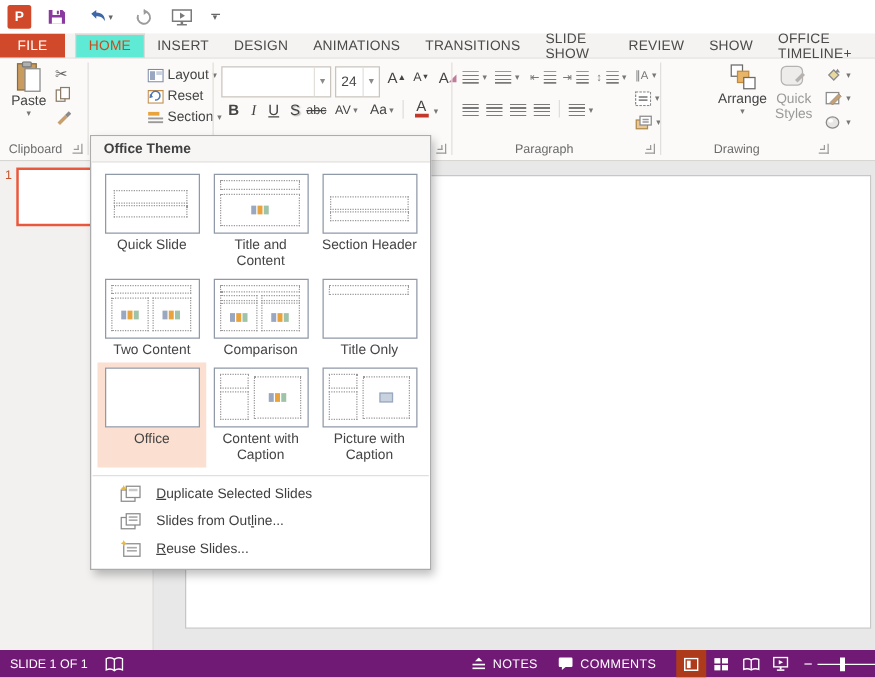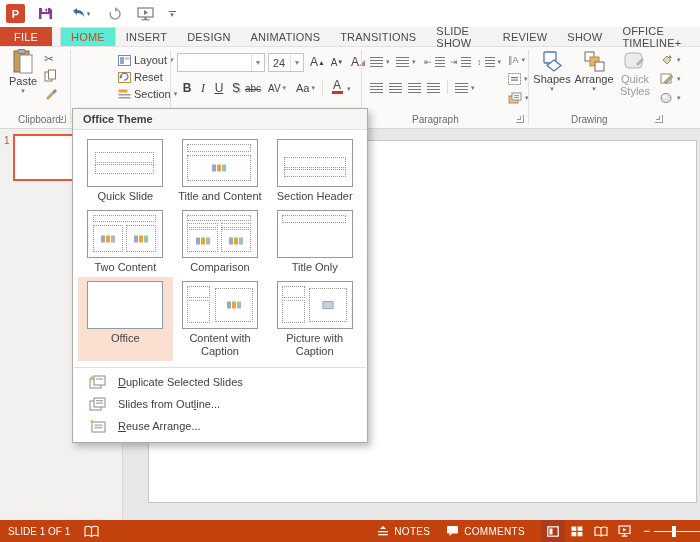--- a/index.html
+++ b/index.html
@@ -26,54 +26,54 @@
   .ribbon { position:absolute; left:0; top:47px; width:700px; height:82px; background:#FBFAF9; border-bottom:1px solid #D8D6D3; }
   .gsep { position:absolute; top:3px; width:1px; height:74px; background:#E2DFDC; }
   .glabel { position:absolute; top:67px; font-size:10px; color:#6B6B6B; }
   .lau { position:absolute; top:68px; width:8px; height:8px; border-right:1px solid #9A9A9A; border-bottom:1px solid #9A9A9A; }
   .lau:before { content:""; position:absolute; right:2px; bottom:2px; width:3px; height:3px; border-right:1px solid #9A9A9A; border-bottom:1px solid #9A9A9A; }
 
   .bigbtn { position:absolute; top:2px; display:flex; flex-direction:column; align-items:center; font-size:11px; color:#444; }
   .bigbtn .lbl { line-height:12px; }
   .smallrow { position:absolute; display:flex; align-items:center; gap:3px; font-size:11px; color:#444; height:16px; }
 
-  .combo { position:absolute; height:19px; background:#fff; border:1px solid #C9C4BE; display:flex; align-items:center; font-size:11px; color:#444; padding-left:4px; }
+  .combo { position:absolute; height:25px; background:#fff; border:1px solid #C9C4BE; display:flex; align-items:center; font-size:11px; color:#444; padding-left:4px; }
   .combo .dd { margin-left:auto; width:13px; height:100%; display:flex; align-items:center; justify-content:center; color:#8A8A8A; font-size:7px; border-left:1px solid #E4E1DD; }
 
   .fbtn { font-size:12px; color:#444; display:inline-flex; align-items:center; justify-content:center; min-width:14px; height:16px; }
   .lines-ic { width:13px; height:10px; background:repeating-linear-gradient(to bottom,#7A7A7A 0 1px,transparent 1px 3px); display:inline-block; }
   .lines-ic.short { width:10px; }
   .dd8 { font-size:7px; color:#777; }
 
   
   .panel { position:absolute; left:0; top:129px; width:123px; height:391px; background:#F2F1F0; border-right:1px solid #DBD9D7; }
   .thumb1 { position:absolute; left:13px; top:5px; width:62px; height:47px; background:#fff; border:2px solid #E8583C; }
   .thumb1-num { position:absolute; left:4px; top:6px; font-size:10px; color:#C2552F; }
   .canvas { position:absolute; left:148px; top:140px; width:549px; height:363px; background:#FFFFFF; border:1px solid #C9C7C5; }
 
   
-  .dropdown { position:absolute; left:72px; top:108px; width:296px; background:#FFFFFF; border:1px solid #ACACAC; box-shadow:3px 4px 7px rgba(0,0,0,.25); z-index:20; }
+  .dropdown { position:absolute; left:72px; top:108px; width:273px; background:#FFFFFF; border:1px solid #ACACAC; box-shadow:3px 4px 7px rgba(0,0,0,.25); z-index:20; }
   .dd-header { height:21px; background:#F7F6F5; border-bottom:1px solid #E4E2E0; font-size:11px; font-weight:bold; color:#404040; display:flex; align-items:center; padding-left:10px; }
   .gallery { display:grid; grid-template-columns:repeat(3,1fr); padding:5px 5px 2px 5px; }
   .cell { padding:4px 3px 3px 3px; display:flex; flex-direction:column; align-items:center; }
   .cell.hl { background:#FBDFD0; }
   .lthumb { width:76px; height:48px; background:#fff; border:1px solid #8F99A8; position:relative; }
   .clabel { font-size:11px; color:#444; text-align:center; line-height:13px; margin-top:3px; min-height:13px; }
   .ph { position:absolute; border:1px dotted #9A9A9A; }
   .ph-icons { position:absolute; display:flex; gap:1px; left:50%; top:50%; transform:translate(-50%,-50%); }
   .ph-icons span { width:4px; height:7px; display:inline-block; }
   .pi1 { background:#9AA7C0; } .pi2 { background:#E8A33D; } .pi3 { background:#9FC3A8; }
   .pic-ic { position:absolute; left:50%; top:50%; transform:translate(-50%,-50%); width:11px; height:8px; background:#C8D2DE; border:1px solid #9AA7C0; }
   .dd-sep { border-top:1px solid #E0DFDE; margin:4px 1px 3px 1px; }
-  .menu-item { height:22px; display:flex; align-items:center; font-size:11px; color:#3F3F3F; padding-left:16px; }
+  .menu-item { height:22px; display:flex; align-items:center; font-size:11px; color:#3F3F3F; padding-left:23px; }
   .menu-item .mi-ic { width:17px; height:15px; margin-right:12px; }
   .accel { text-decoration:underline; }
 
   
-  .statusbar { position:absolute; left:0; top:520px; width:700px; height:22px; background:#c2410c; color:#FFFFFF; font-size:10px; display:flex; align-items:center; }
+  .statusbar { position:absolute; left:0; top:520px; width:700px; height:22px; background:#701a75; color:#FFFFFF; font-size:10px; display:flex; align-items:center; }
   .sb-left { display:flex; align-items:center; gap:14px; padding-left:8px; }
   .sb-right { margin-left:auto; display:flex; align-items:center;text-align:center; }
   .sb-item { display:flex; align-items:center; gap:5px; margin-right:16px; letter-spacing:.3px; }
   .viewbtn { width:24px; height:22px; display:flex; align-items:center; justify-content:center; }
   .viewbtn.active { background:#AD3A1B; }
   .zoom-minus { font-size:12px; margin:0 4px 0 6px; }
   .zoom-track { width:46px; height:1px; background:#fff; position:relative; }
   .zoom-handle { position:absolute; left:18px; top:-5px; width:4px; height:11px; background:#fff; }
 
   svg { display:block; }
@@ -147,21 +147,21 @@
         <rect x="1" y="3" width="7" height="9" fill="#fff" stroke="#8C7B66"></rect>
         <rect x="4.5" y="1" width="7" height="9" fill="#fff" stroke="#8C7B66"></rect>
       </svg>
   </div>
   <div class="abs" style="left:44px; top:40px;">
     <svg width="13" height="13" viewBox="0 0 13 13">
         <path d="M2 11 L8 5 L10 7 L4 13 Z" fill="#C8A070"></path>
         <path d="M8 5 L11 2 L13 4 L10 7 Z" fill="#8A8A8A"></path>
       </svg>
   </div>
-  <div class="glabel" style="left:18px;text-align:right;">Clipboard</div>
+  <div class="glabel" style="left:7px;text-align:right;">Clipboard</div>
   <div class="lau" style="left:58px;"></div>
   <div class="gsep" style="left:70px;"></div>
 
   <div class="smallrow" style="left:118px; top:5px;">
     <svg width="13" height="11" viewBox="0 0 13 11">
         <rect x="0.5" y="0.5" width="12" height="10" fill="#fff" stroke="#7A8BA8"></rect>
         <rect x="2" y="2" width="4" height="7" fill="#9AA7C0"></rect>
         <rect x="7" y="2" width="4.5" height="3" fill="#C8D2DE"></rect>
       </svg>
     <span>Layout</span>
@@ -279,28 +279,20 @@
   <div class="abs" style="left:447px; top:33px; width:1px; height:14px; background:#E0DDDA;"></div>
   <div class="smallrow abs" style="left:455px; top:33px;">
       <span class="lines-ic"></span>
       <span class="dd8">▾</span>
     </div>
 
   <div class="glabel" style="left:412px;">Paragraph</div>
   <div class="lau" style="left:516px;"></div>
   <div class="gsep" style="left:528px;"></div>
 
-  <div class="bigbtn" style="left:532px; width:40px;">
-    <svg width="24" height="22" viewBox="0 0 24 22" style="margin-top:2px;">
-        <rect x="4" y="1" width="12" height="11" rx="1" fill="#fff" stroke="#4A78B8" stroke-width="1.3"></rect>
-        <path d="M14 9 L21 14.5 L14 20 L7 14.5 Z" fill="#fff" stroke="#4A78B8" stroke-width="1.3"></path>
-      </svg>
-    <span class="lbl">Shapes</span>
-    <span class="dd8">▾</span>
-  </div>
   <div class="bigbtn" style="left:572px; width:44px;">
     <svg width="24" height="22" viewBox="0 0 24 22" style="margin-top:2px;">
         <rect x="3" y="1" width="9" height="9" fill="#fff" stroke="#6A6A6A"></rect>
         <rect x="8" y="6" width="9" height="9" fill="#E8B468" stroke="#C08A3A"></rect>
         <rect x="13" y="11" width="9" height="9" fill="#fff" stroke="#6A6A6A"></rect>
       </svg>
     <span class="lbl">Arrange</span>
     <span class="dd8">▾</span>
   </div>
   <div class="bigbtn" style="left:616px; width:38px; color:#9A9A9A;">
@@ -480,21 +472,21 @@
       </svg>
     <span><span>Slides from Out</span><span class="accel">l</span><span>ine...</span></span>
   </div>
   <div class="menu-item">
     <svg class="mi-ic" viewBox="0 0 17 15">
         <rect x="3" y="3" width="13" height="10" fill="#fff" stroke="#8A8A8A"></rect>
         <rect x="5.5" y="5.5" width="8" height="1.3" fill="#AAA"></rect>
         <rect x="5.5" y="8" width="8" height="1.3" fill="#AAA"></rect>
         <path d="M3 0 L3.8 1.7 L5.5 2.5 L3.8 3.3 L3 5 L2.2 3.3 L0.5 2.5 L2.2 1.7 Z" fill="#E8B93E"></path>
       </svg>
-    <span><span></span><span class="accel">R</span><span>euse Arrange...</span></span>
+    <span><span></span><span class="accel">R</span><span>euse Slides...</span></span>
   </div>
   <div style="height:5px;"></div>
 </div>
 
 <div class="statusbar">
   <div class="sb-left">
     <span>SLIDE 1 OF 1</span>
     <svg width="15" height="13" viewBox="0 0 15 13">
         <path d="M1 2 C3 1 5.5 1 7.5 2.5 C9.5 1 12 1 14 2 L14 11 C12 10 9.5 10 7.5 11.5 C5.5 10 3 10 1 11 Z" fill="none" stroke="#fff" stroke-width="1.1"></path>
         <path d="M7.5 2.5 L7.5 11.5" stroke="#fff" stroke-width="1.1"></path>

